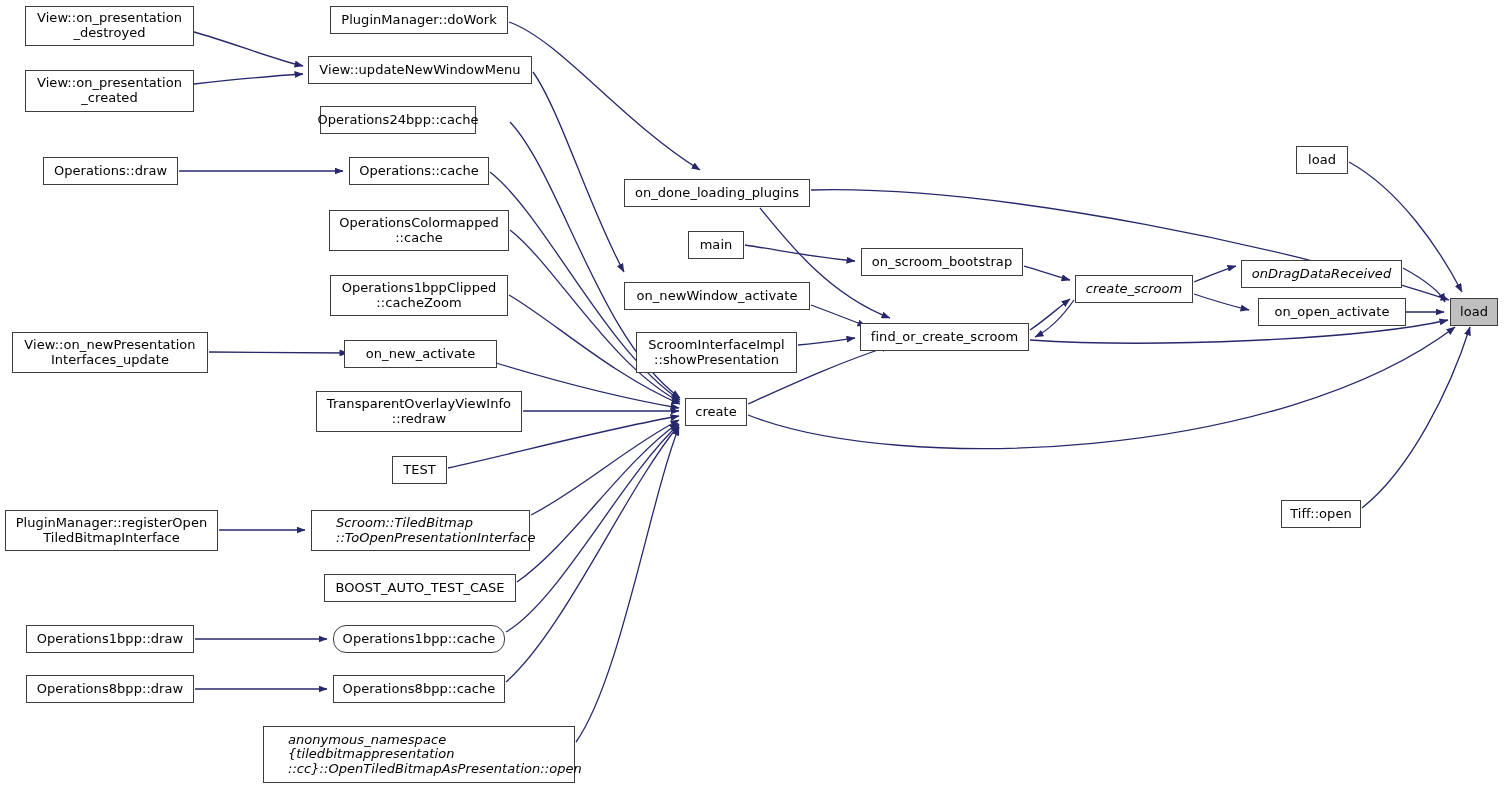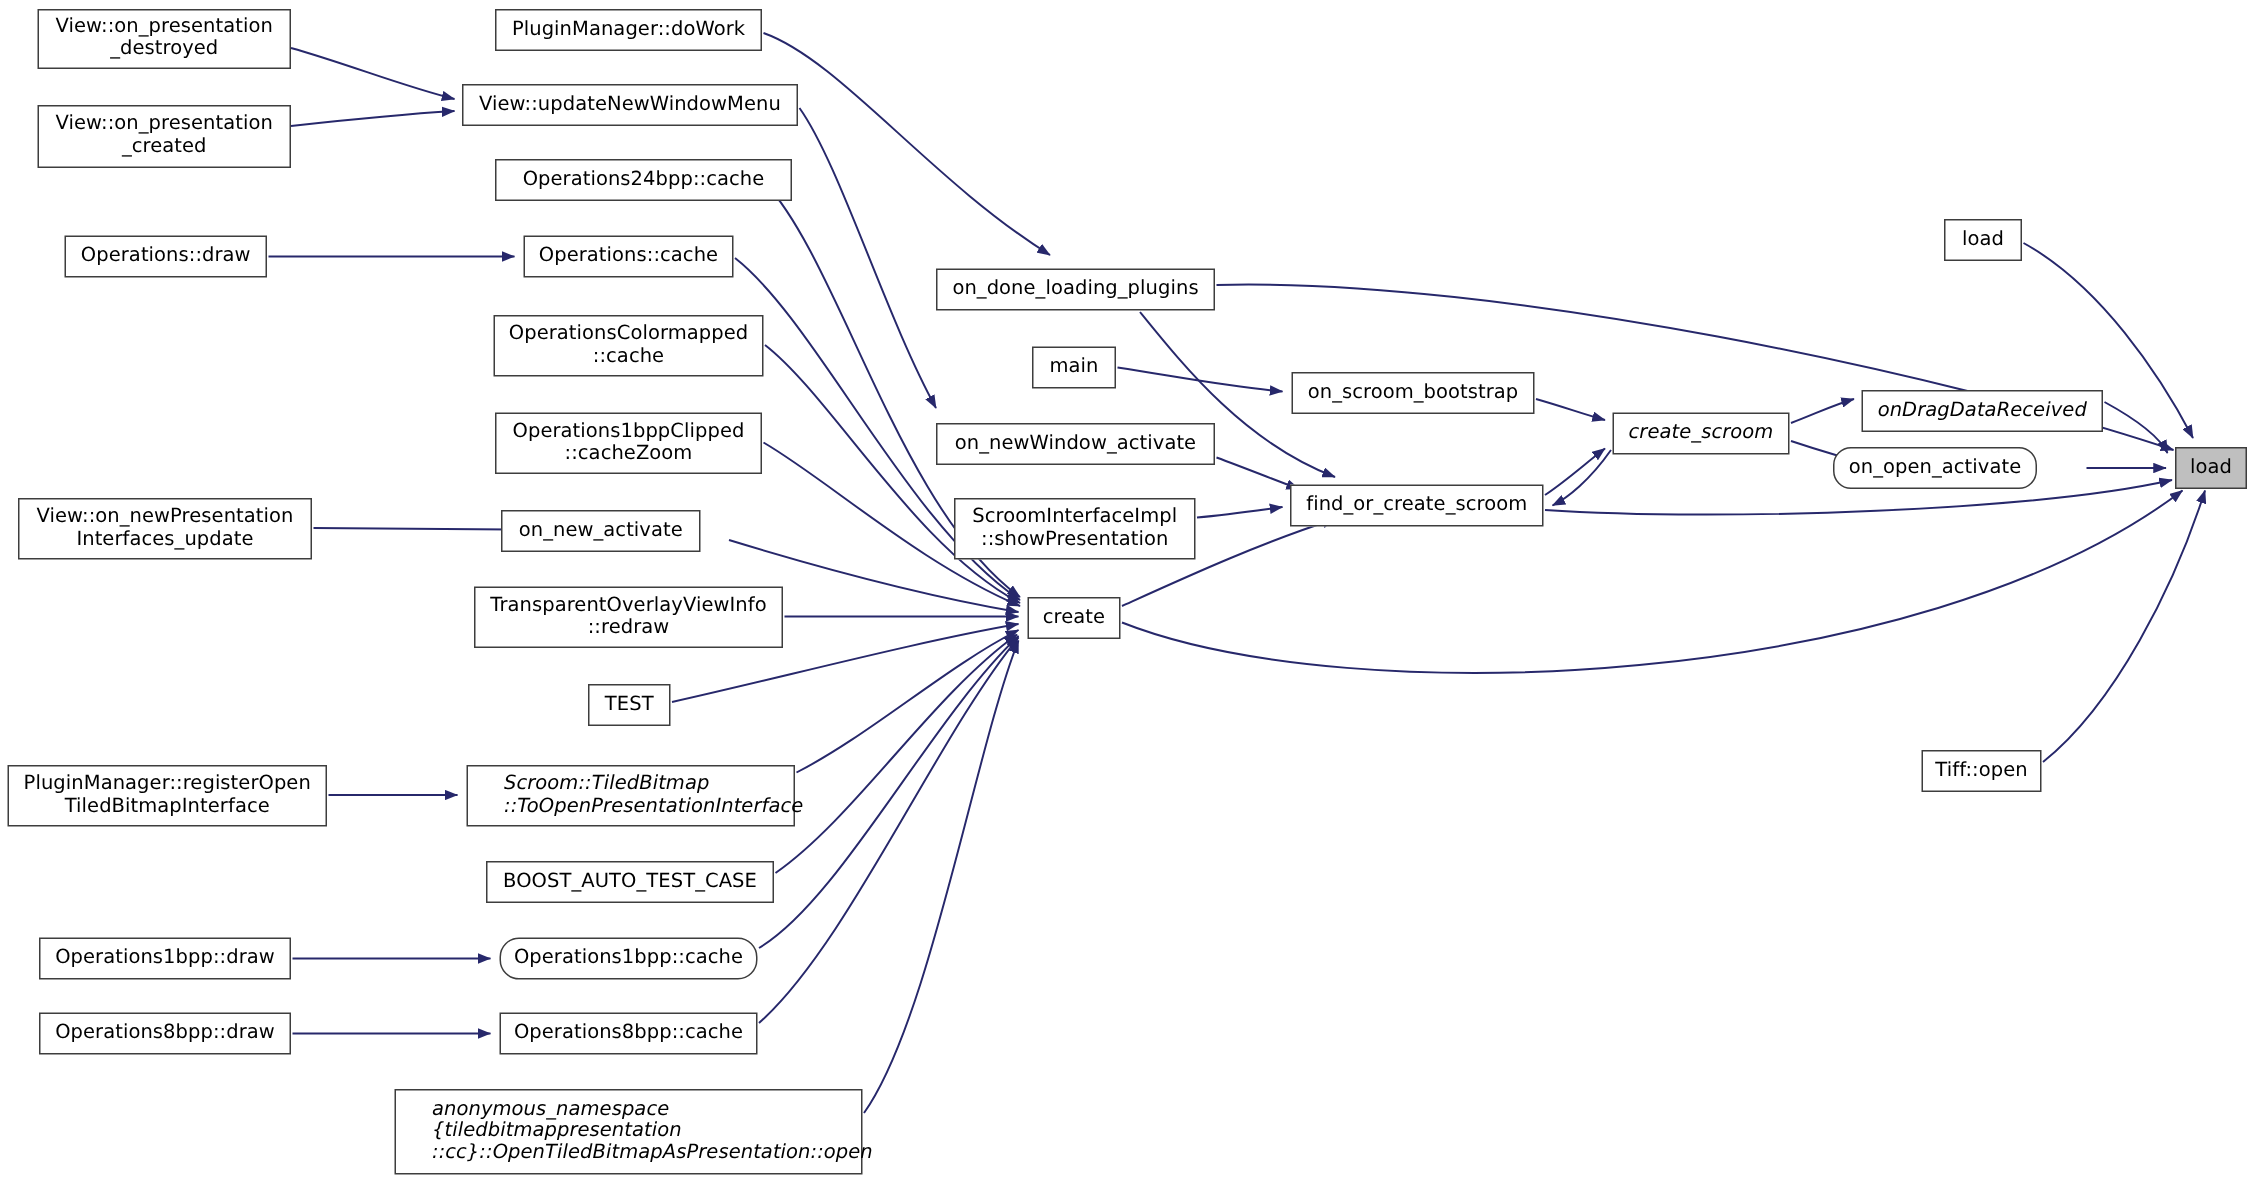--- a/index.html
+++ b/index.html
@@ -103,30 +103,30 @@
         <path d="M748,415 C900,475 1280,460 1455,327" fill="none" stroke="#27286b" stroke-width="1.3" marker-end="url(#arrowhead)"></path>
       </g>
   </svg>
   <div id="nodes-group">
       <div class="node" style="left: 25px; top: 6px; width: 169px; height: 40px;">View::on_presentation
 _destroyed</div>
       <div class="node" style="left: 25px; top: 70px; width: 169px; height: 42px;">View::on_presentation
 _created</div>
       <div class="node" style="left: 308px; top: 56px; width: 224px; height: 28px;">View::updateNewWindowMenu</div>
       <div class="node" style="left: 330px; top: 6px; width: 178px; height: 28px;">PluginManager::doWork</div>
-      <div class="node" style="left: 330px; top: 106px; width: 198px; height: 28px;">Operations24bpp::cache</div>
+      <div class="node" style="left: 320px; top: 106px; width: 156px; height: 28px;">Operations24bpp::cache</div>
       <div class="node" style="left: 43px; top: 157px; width: 135px; height: 28px;">Operations::draw</div>
       <div class="node" style="left: 349px; top: 157px; width: 140px; height: 28px;">Operations::cache</div>
       <div class="node" style="left: 329px; top: 210px; width: 180px; height: 41px;">OperationsColormapped
 ::cache</div>
       <div class="node" style="left: 330px; top: 275px; width: 178px; height: 41px;">Operations1bppClipped
 ::cacheZoom</div>
       <div class="node" style="left: 12px; top: 332px; width: 196px; height: 41px;">View::on_newPresentation
 Interfaces_update</div>
-      <div class="node" style="left: 334px; top: 340px; width: 133px; height: 28px;">on_new_activate</div>
+      <div class="node" style="left: 344px; top: 340px; width: 153px; height: 28px;">on_new_activate</div>
       <div class="node" style="left: 316px; top: 391px; width: 206px; height: 41px;">TransparentOverlayViewInfo
 ::redraw</div>
       <div class="node" style="left: 392px; top: 456px; width: 55px; height: 28px;">TEST</div>
       <div class="node" style="left: 5px; top: 510px; width: 213px; height: 41px;">PluginManager::registerOpen
 TiledBitmapInterface</div>
       <div class="node leftalign" style="left: 311px; top: 510px; width: 219px; height: 41px;">Scroom::TiledBitmap
 ::ToOpenPresentationInterface</div>
       <div class="node" style="left: 324px; top: 574px; width: 192px; height: 28px;">BOOST_AUTO_TEST_CASE</div>
       <div class="node" style="left: 26px; top: 625px; width: 168px; height: 28px;">Operations1bpp::draw</div>
       <div class="node" style="left: 333px; top: 625px; width: 172px; height: 28px; border-radius: 13px;">Operations1bpp::cache</div>
@@ -139,17 +139,17 @@
       <div class="node" style="left: 688px; top: 231px; width: 56px; height: 28px;">main</div>
       <div class="node" style="left: 624px; top: 282px; width: 186px; height: 28px;">on_newWindow_activate</div>
       <div class="node" style="left: 636px; top: 332px; width: 161px; height: 41px;">ScroomInterfaceImpl
 ::showPresentation</div>
       <div class="node" style="left: 685px; top: 398px; width: 62px; height: 28px;">create</div>
       <div class="node" style="left: 861px; top: 248px; width: 162px; height: 28px;">on_scroom_bootstrap</div>
       <div class="node" style="left: 860px; top: 323px; width: 169px; height: 28px;">find_or_create_scroom</div>
       <div class="node" style="left: 1075px; top: 275px; width: 118px; height: 28px; font-style: italic;">create_scroom</div>
       <div class="node" style="left: 1296px; top: 146px; width: 52px; height: 28px;">load</div>
       <div class="node" style="left: 1241px; top: 260px; width: 161px; height: 28px; font-style: italic;">onDragDataReceived</div>
-      <div class="node" style="left: 1222px; top: 298px; width: 136px; height: 28px; border-radius: 12px;">on_open_activate</div>
+      <div class="node" style="left: 1258px; top: 298px; width: 148px; height: 28px;">on_open_activate</div>
       <div class="node" style="left: 1281px; top: 500px; width: 80px; height: 28px;">Tiff::open</div>
       <div class="node highlight" style="left: 1450px; top: 298px; width: 48px; height: 28px; background: rgb(191, 191, 191);">load</div>
     </div>
 </div>
 
 </body></html>

